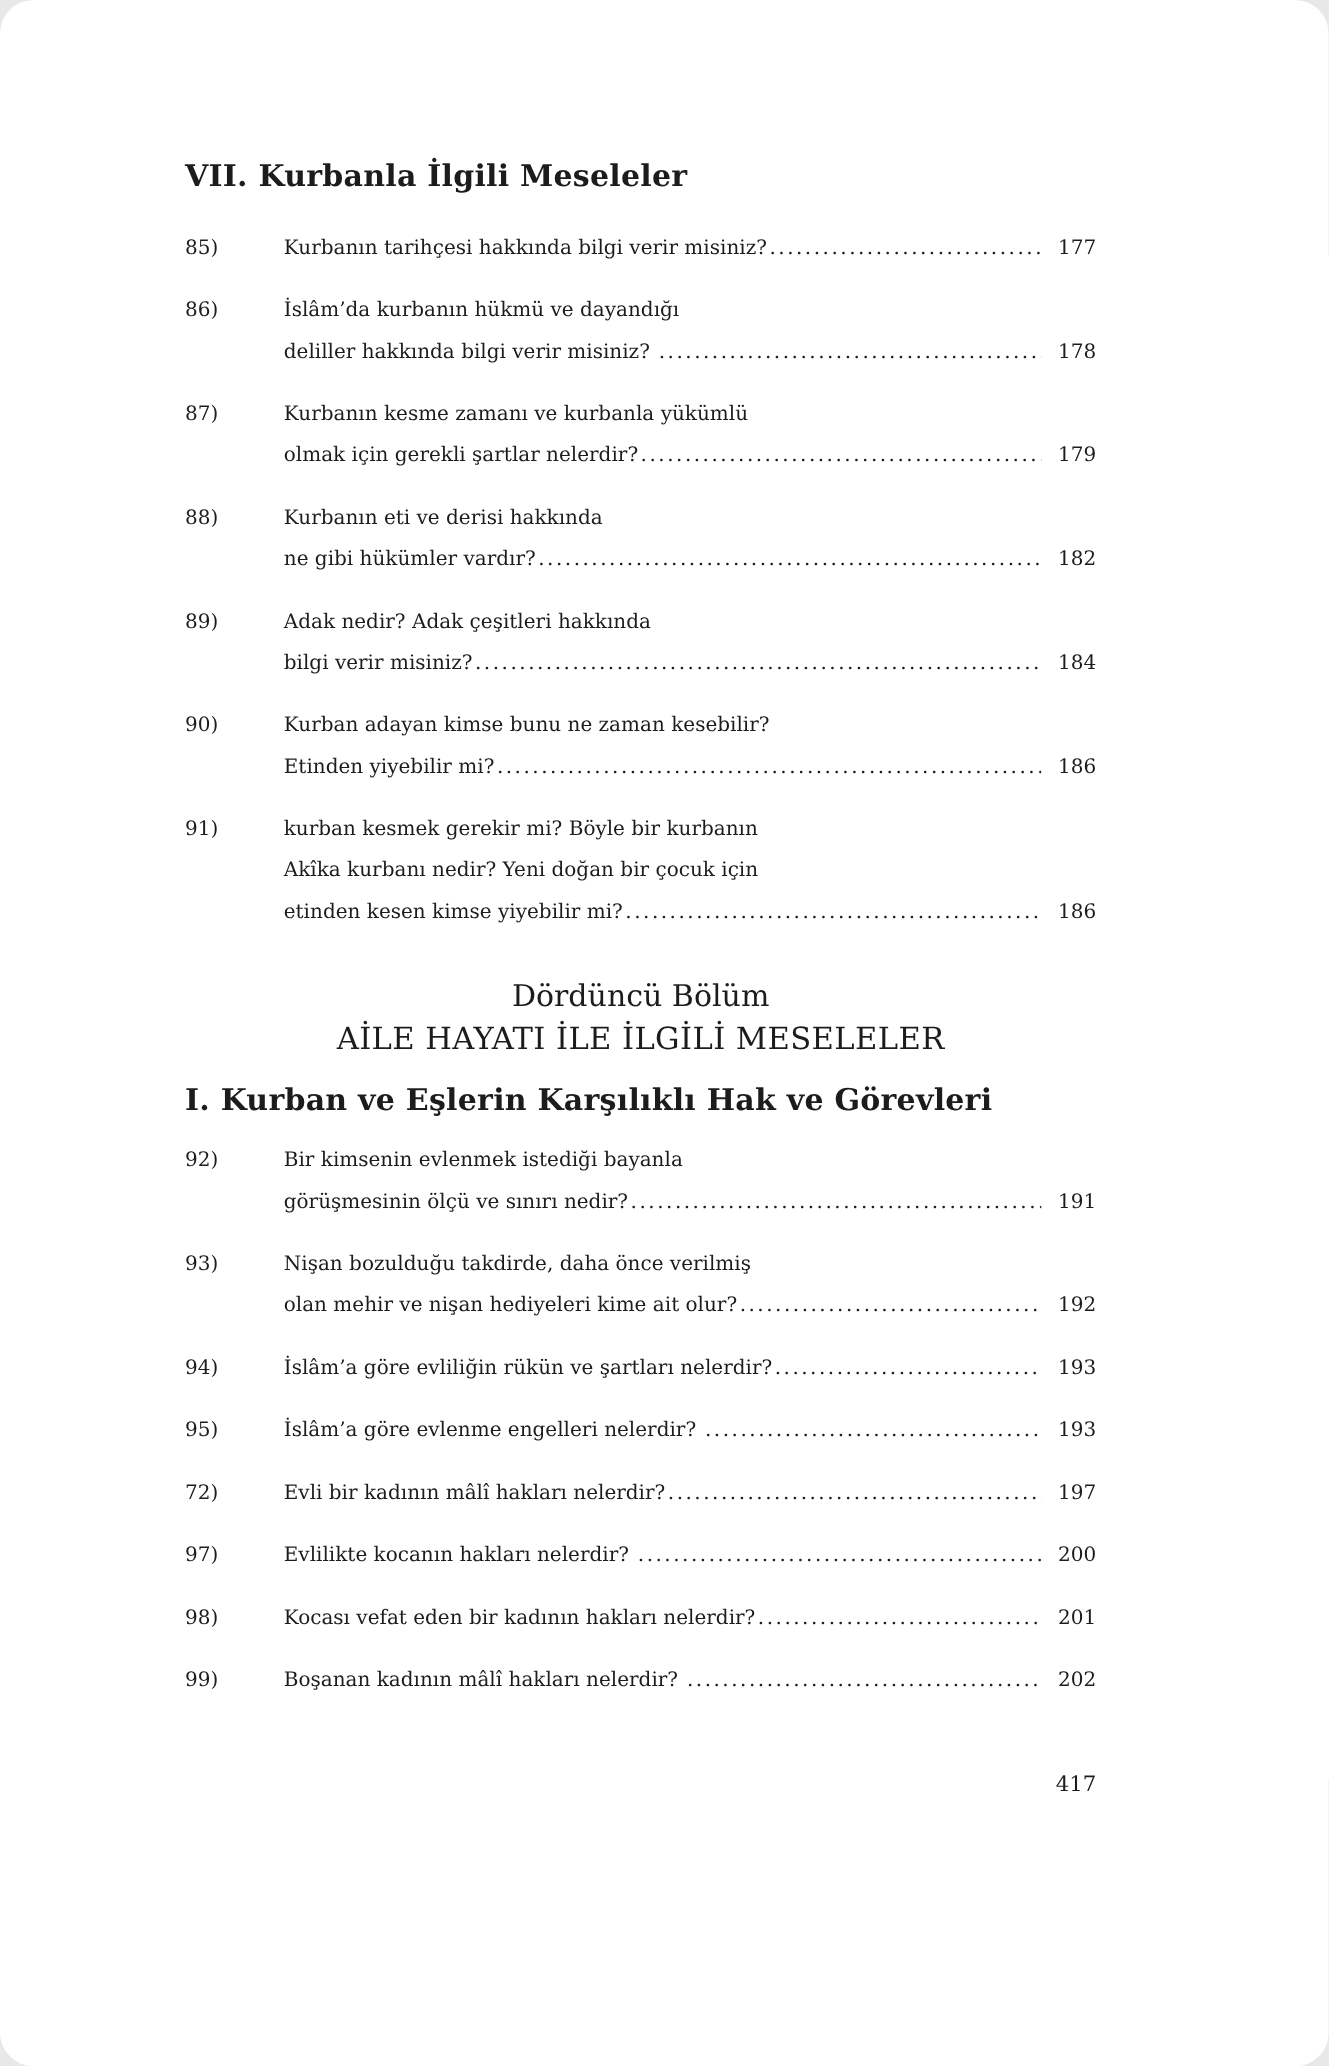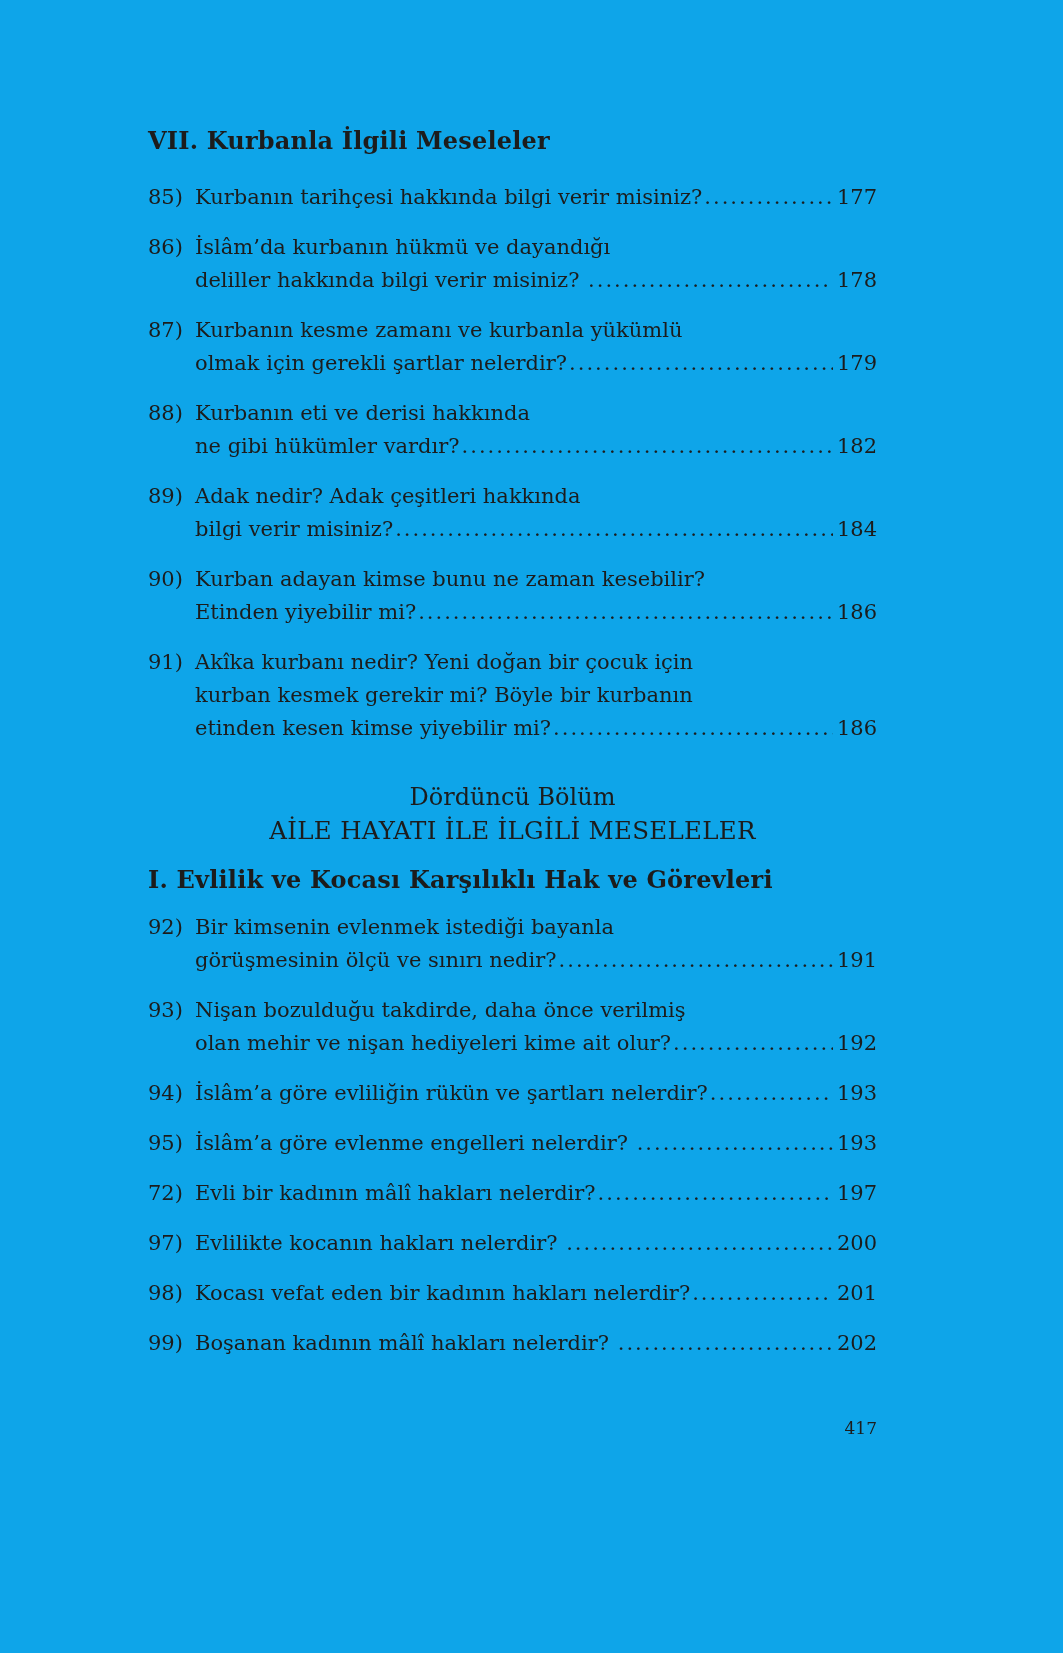--- a/index.html
+++ b/index.html
@@ -4,43 +4,45 @@
 <style>
   html, body {
     margin: 0;
     padding: 0;
     background: #e8e8e8;
   }
   .page {
     position: relative;
     width: 1063px;
     height: 1653px;
-    background: #0ea5e9;
+    background: #ffffff;
     font-family: "DejaVu Serif", "Liberation Serif", serif;
     color: #1c1c1c;
     overflow: hidden;
+    border-radius: 27px;
   }
   .content {
     position: absolute;
     left: 148px;
     top: 124px;
     width: 729px;
   }
   .section-heading {
     font-size: 24px;
     font-weight: 700;
     line-height: 33px;
     margin-bottom: 24px;
     letter-spacing: 0.2px;
   }
   .toc-entry {
     display: flex;
-    font-size: 21px;
+    font-size: 16px;
     line-height: 33px;
     margin-bottom: 17px;
+    gap: 32px;
   }
   .entry-number {
     flex: none;
     width: 47px;
   }
   .entry-body {
     flex: 1 1 auto;
     min-width: 0;
   }
   .entry-line {
@@ -172,37 +174,37 @@
             <div class="entry-line last-line">
               <span class="last-text">Etinden yiyebilir mi?</span>
               <span class="dots"></span>
               <span class="page-ref">186</span>
             </div>
           </div>
         </div>
         <div class="toc-entry">
           <span class="entry-number">91)</span>
           <div class="entry-body">
+            <div class="entry-line">kurban kesmek gerekir mi? Böyle bir kurbanın</div>
             <div class="entry-line">Akîka kurbanı nedir? Yeni doğan bir çocuk için</div>
-            <div class="entry-line">kurban kesmek gerekir mi? Böyle bir kurbanın</div>
             <div class="entry-line last-line">
               <span class="last-text">etinden kesen kimse yiyebilir mi?</span>
               <span class="dots"></span>
               <span class="page-ref">186</span>
             </div>
           </div>
         </div>
       </div>
 
     <div class="chapter-block">
       <div class="chapter-label">Dördüncü Bölüm</div>
       <div class="chapter-title">AİLE HAYATI İLE İLGİLİ MESELELER</div>
     </div>
 
-    <div class="section-heading-2">I. Evlilik ve Kocası Karşılıklı Hak ve Görevleri</div>
+    <div class="section-heading-2">I. Kurban ve Eşlerin Karşılıklı Hak ve Görevleri</div>
 
     <div id="entries-1">
         <div class="toc-entry">
           <span class="entry-number">92)</span>
           <div class="entry-body">
             <div class="entry-line">Bir kimsenin evlenmek istediği bayanla</div>
             <div class="entry-line last-line">
               <span class="last-text">görüşmesinin ölçü ve sınırı nedir?</span>
               <span class="dots"></span>
               <span class="page-ref">191</span>

